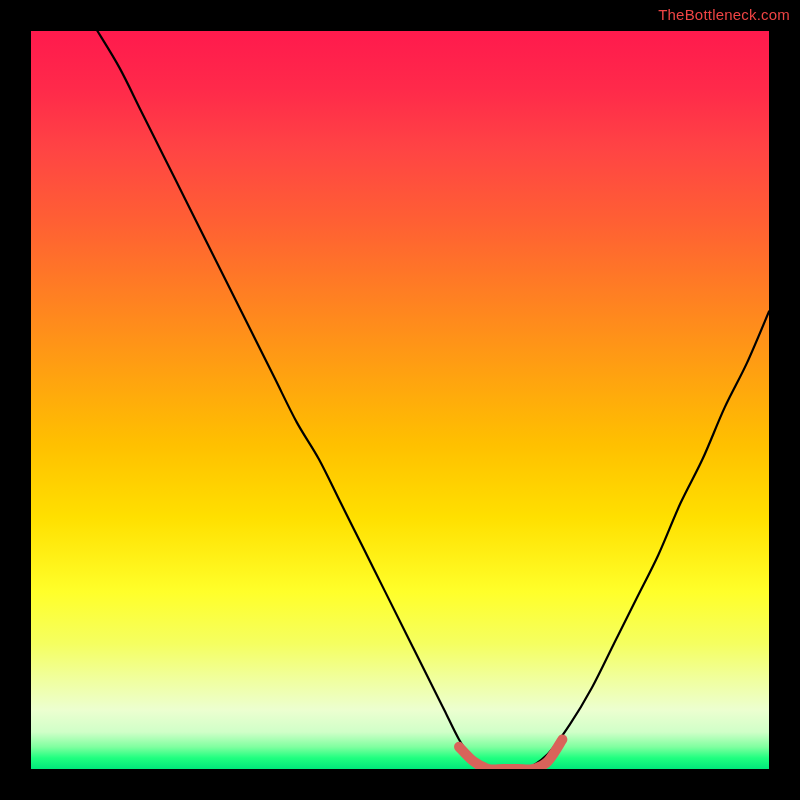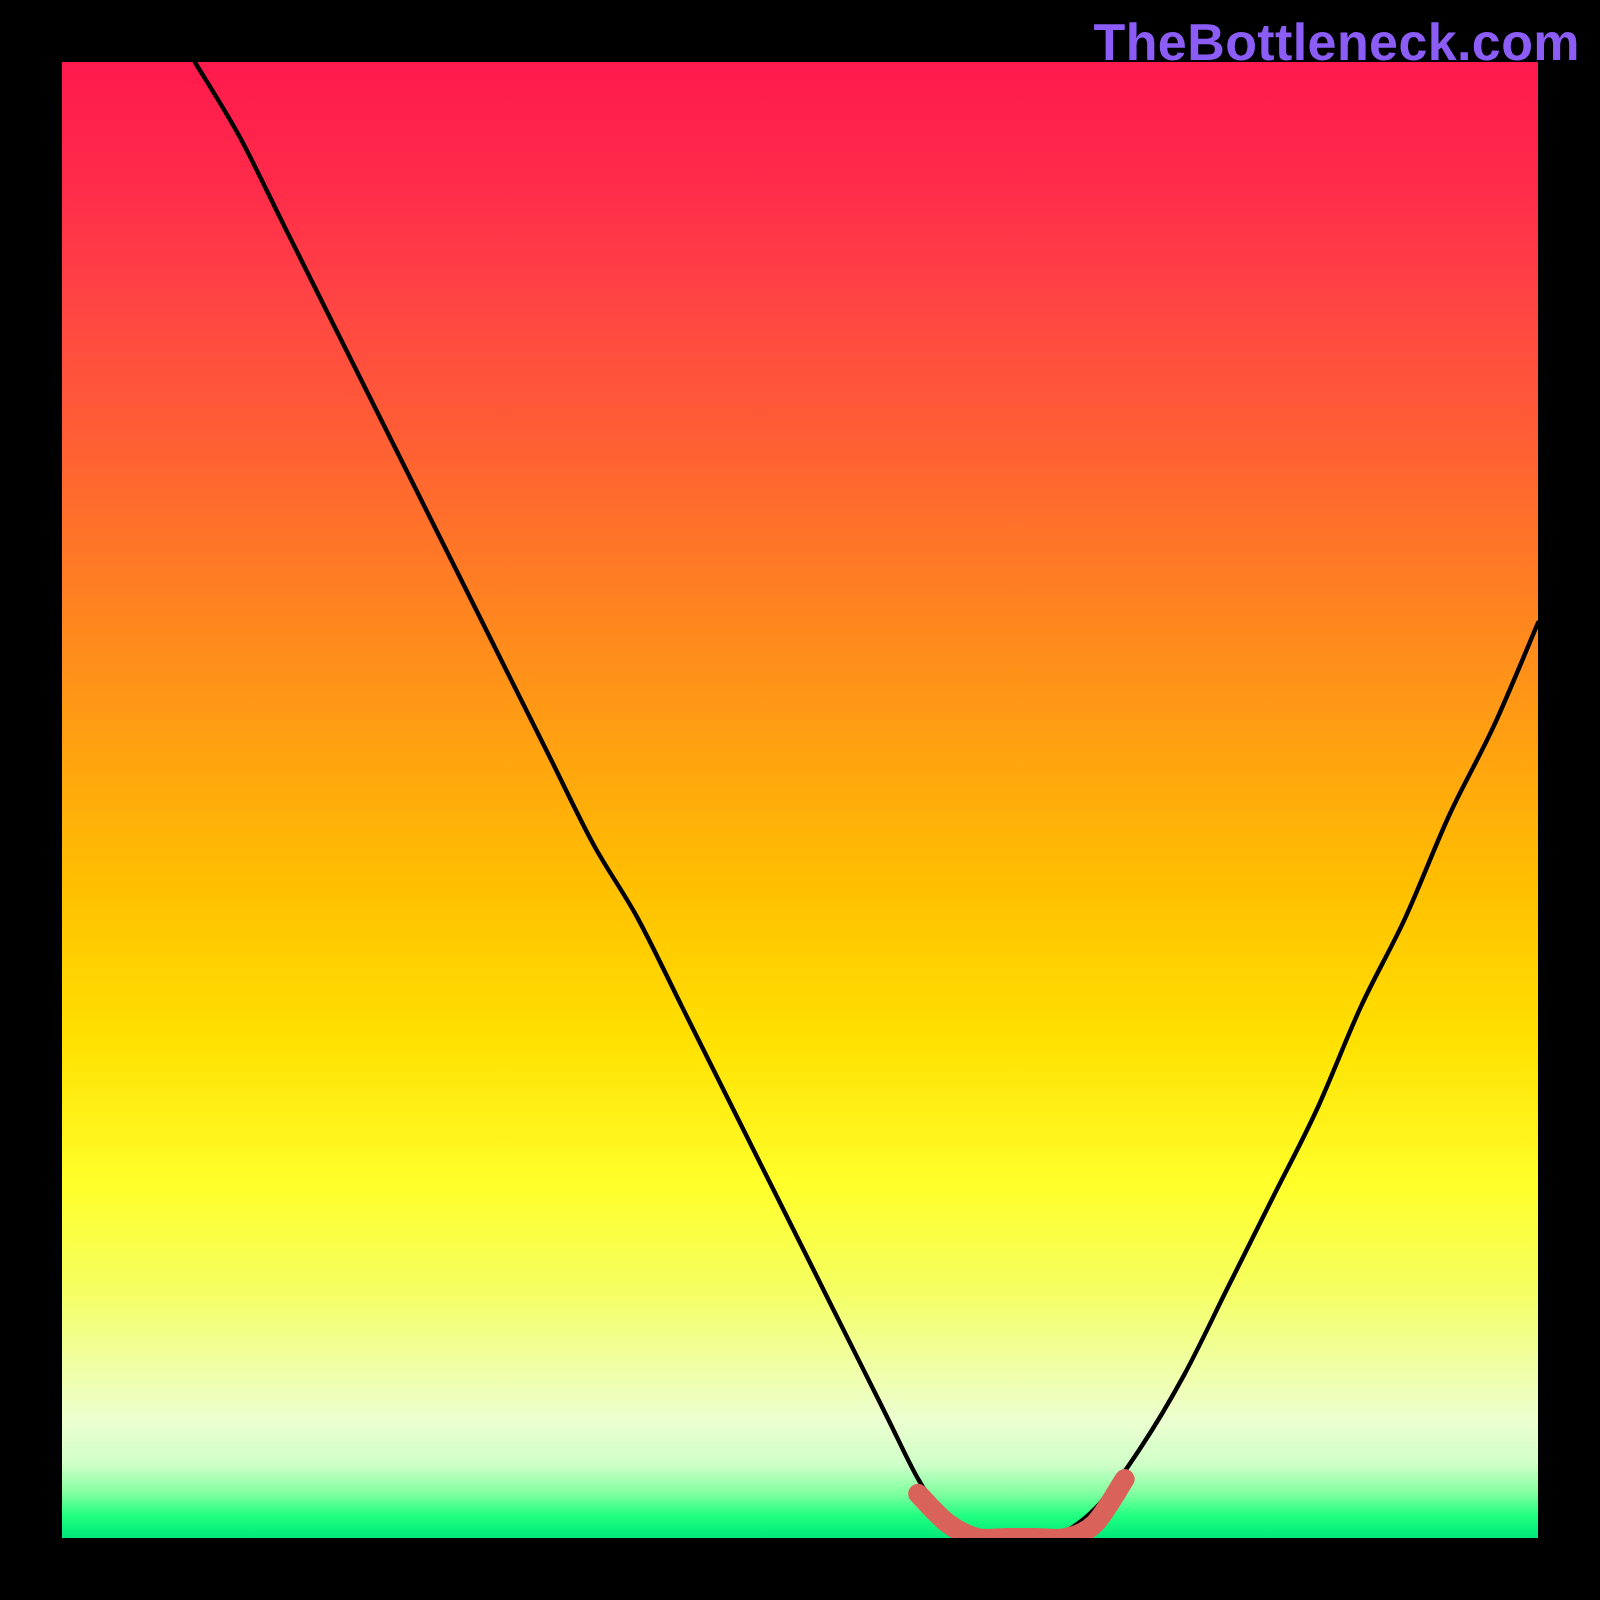--- a/index.html
+++ b/index.html
@@ -39,23 +39,23 @@
       #d0ffc8 95%,
       #80ffa0 97%,
       #20ff80 98.5%,
       #00e87a 100%
     );
   }
   .watermark {
     position: absolute;
     top: 6px;
     right: 10px;
-    color: #8b5cf6;
-    font-size: 26px;
-    font-weight: 700;
+    color: #ef4444;
+    font-size: 15px;
+    font-weight: 400;
     letter-spacing: 0.2px;
     user-select: none;
   }
   svg.curve {
     position: absolute;
     left: 0;
     top: 0;
     width: 738px;
     height: 738px;
   }

